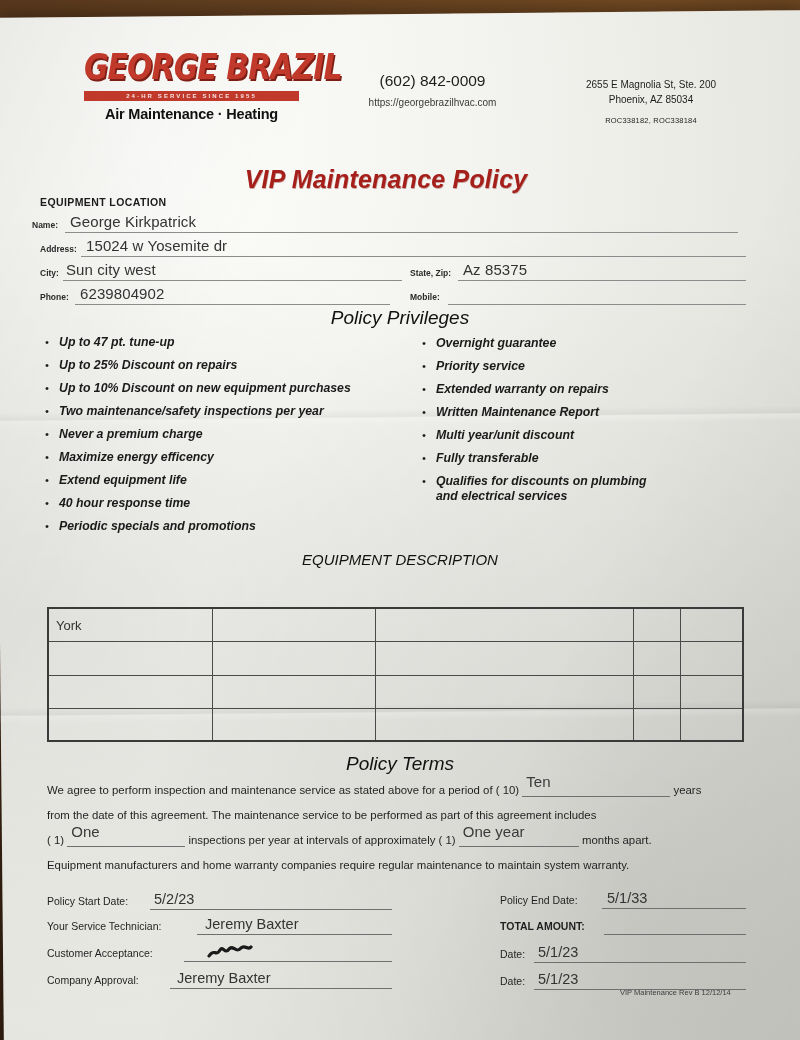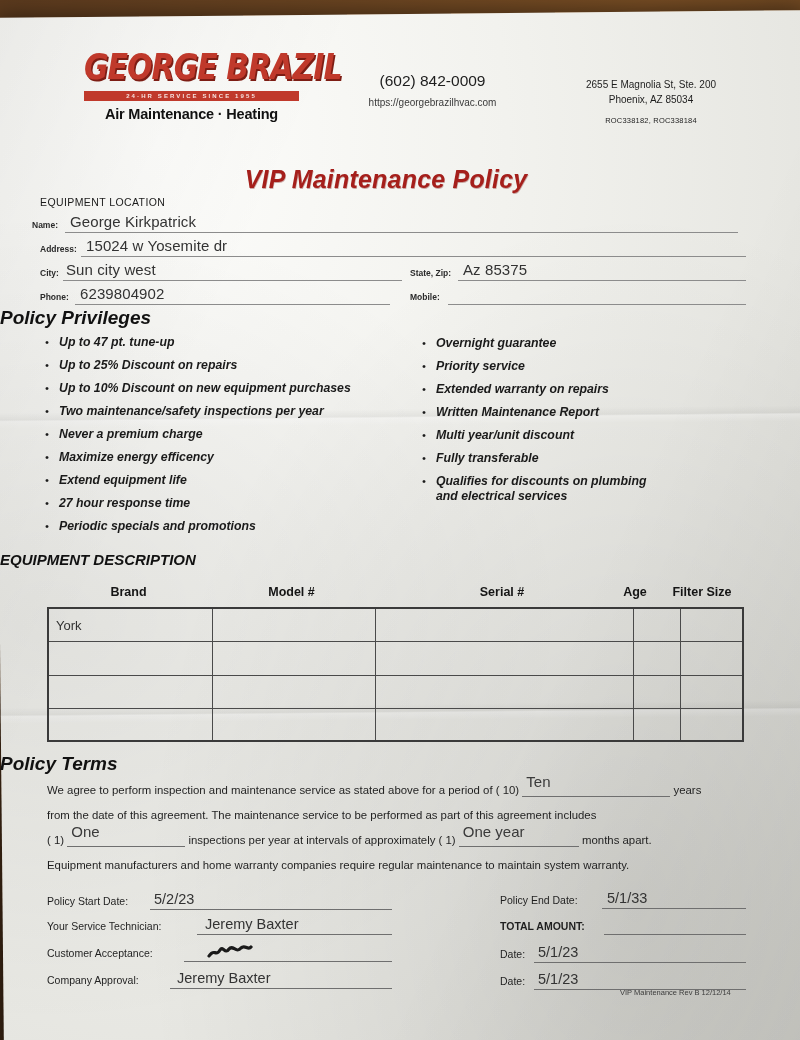--- a/index.html
+++ b/index.html
@@ -57,30 +57,30 @@
   .hdr-addr{position:absolute;left:546px;top:26px;width:210px;text-align:center;
     font-size:10px;line-height:1.45;color:#1d1d1d;}
   .hdr-addr .roc{margin-top:9px;font-size:7.5px;letter-spacing:.2px;}
 
   
   .doc-title{position:absolute;left:0;top:165px;width:772px;text-align:center;
     font-size:25px;font-weight:bold;font-style:italic;color:#a51f1b;
     letter-spacing:.2px;text-shadow:.6px .6px 0 rgba(120,20,16,.35);}
 
   
-  .eqloc-h{position:absolute;left:40px;top:196px;font-size:10.5px;font-weight:normal;
+  .eqloc-h{position:absolute;left:40px;top:196px;font-size:10.5px;font-weight:bold;
     letter-spacing:.4px;color:#1b1b1b;}
   .fieldrow{position:absolute;font-size:9px;color:#222;}
   .flabel{position:absolute;bottom:3px;left:0;font-size:8.5px;font-weight:bold;color:#2a2a2a;}
   .fline{position:absolute;bottom:0;border-bottom:1px solid #8c8c8c;height:20px;}
   .fval{position:absolute;bottom:3px;font-size:15px;color:#333;
     font-family:"Liberation Sans", sans-serif;letter-spacing:.1px;}
 
   
-  .sec-title{position:absolute;width:800px;text-align:left;font-weight:bold;
+  .sec-title{position:absolute;width:800px;text-align:center;font-weight:normal;
     font-style:italic;color:#111;}
   .priv-title{top:307px;font-size:19px;}
   .priv{position:absolute;font-style:italic;font-weight:bold;font-size:12.3px;
     color:#1a1a1a;line-height:1.25;}
   .priv .bullet{position:absolute;left:-14px;top:1px;font-size:11px;font-weight:normal;}
 
   
   .eq-title{top:551px;font-size:15px;}
   .thead{position:absolute;top:585px;left:47px;width:697px;height:18px;}
   .th{position:absolute;font-size:12.5px;font-weight:bold;color:#151515;text-align:center;}
@@ -182,41 +182,34 @@
 
     <div class="sec-title priv-title">Policy Privileges</div>
 
     <div class="priv" style="left:59px;top:335px;width:350px"><span class="bullet">•</span><span>Up to 47 pt. tune-up</span></div>
     <div class="priv" style="left:59px;top:358px;width:350px"><span class="bullet">•</span><span>Up to 25% Discount on repairs</span></div>
     <div class="priv" style="left:59px;top:381px;width:360px"><span class="bullet">•</span><span>Up to 10% Discount on new equipment purchases</span></div>
     <div class="priv" style="left:59px;top:404px;width:360px"><span class="bullet">•</span><span>Two  maintenance/safety inspections per year</span></div>
     <div class="priv" style="left:59px;top:427px;width:350px"><span class="bullet">•</span><span>Never a premium charge</span></div>
     <div class="priv" style="left:59px;top:450px;width:350px"><span class="bullet">•</span><span>Maximize energy efficency</span></div>
     <div class="priv" style="left:59px;top:473px;width:350px"><span class="bullet">•</span><span>Extend equipment life</span></div>
-    <div class="priv" style="left:59px;top:496px;width:350px"><span class="bullet">•</span><span>27 hour response time</span></div>
+    <div class="priv" style="left:59px;top:496px;width:350px"><span class="bullet">•</span><span>40 hour response time</span></div>
     <div class="priv" style="left:59px;top:519px;width:350px"><span class="bullet">•</span><span>Periodic specials and promotions</span></div>
 
     <div class="priv" style="left:436px;top:336px;width:320px"><span class="bullet">•</span><span>Overnight guarantee</span></div>
     <div class="priv" style="left:436px;top:359px;width:320px"><span class="bullet">•</span><span>Priority service</span></div>
     <div class="priv" style="left:436px;top:382px;width:320px"><span class="bullet">•</span><span>Extended warranty on repairs</span></div>
     <div class="priv" style="left:436px;top:405px;width:320px"><span class="bullet">•</span><span>Written Maintenance Report</span></div>
     <div class="priv" style="left:436px;top:428px;width:320px"><span class="bullet">•</span><span>Multi year/unit discount</span></div>
     <div class="priv" style="left:436px;top:451px;width:320px"><span class="bullet">•</span><span>Fully transferable</span></div>
     <div class="priv" style="left:436px;top:474px;width:300px;white-space:pre-line"><span class="bullet">•</span><span>Qualifies for discounts on plumbing
 and electrical services</span></div>
 
     <div class="sec-title eq-title">EQUIPMENT DESCRIPTION</div>
 
-    <div class="thead">
-      <span class="th" style="left:0px;width:163px">Brand</span>
-      <span class="th" style="left:163px;width:163px">Model #</span>
-      <span class="th" style="left:326px;width:258px">Serial #</span>
-      <span class="th" style="left:562px;width:52px">Age</span>
-      <span class="th" style="left:607px;width:96px">Filter Size</span>
-    </div>
 
     <div class="eqtable">
       <span class="hrow" style="top:32px"></span>
       <span class="hrow" style="top:66px"></span>
       <span class="hrow" style="top:99px"></span>
       <span class="vcol" style="left:163px"></span>
       <span class="vcol" style="left:326px"></span>
       <span class="vcol" style="left:584px"></span>
       <span class="vcol" style="left:631px"></span>
 

